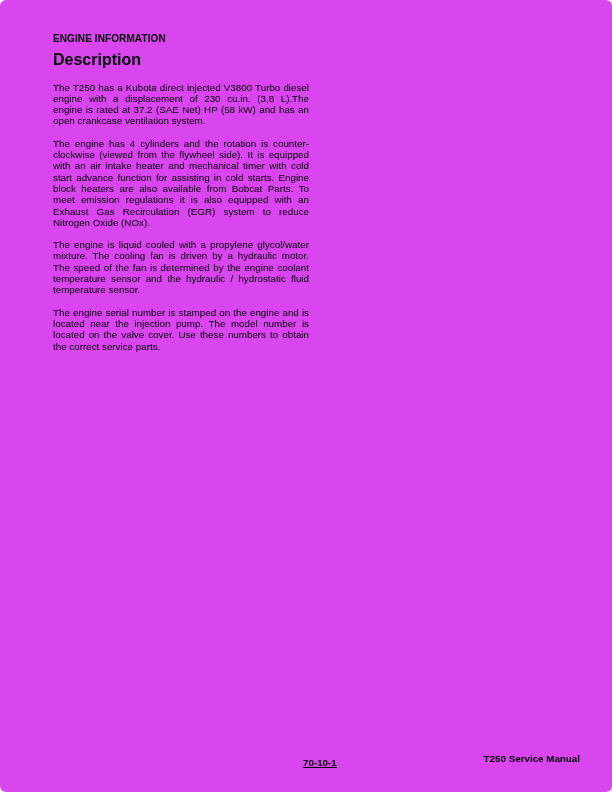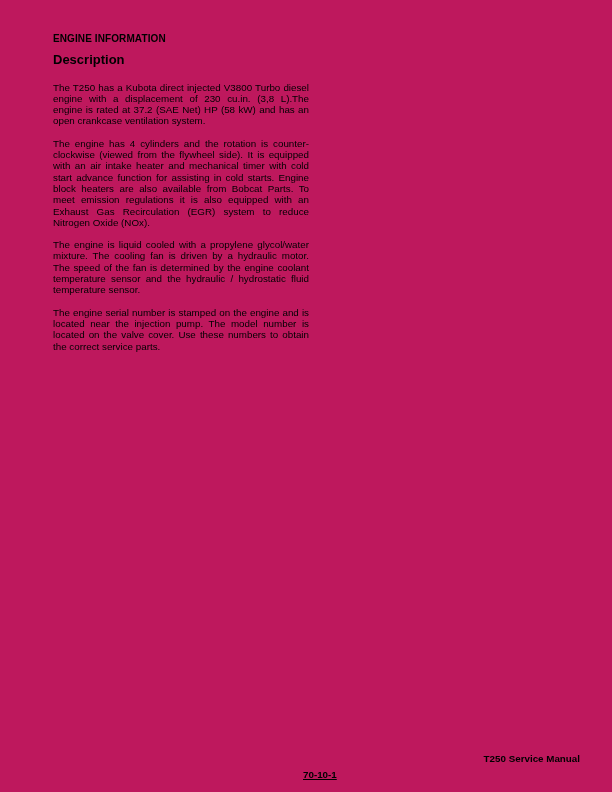--- a/index.html
+++ b/index.html
@@ -11,37 +11,38 @@
     height: 792px;
     position: relative;
     background: #ffffff;
     font-family: "Liberation Sans", sans-serif;
     color: #000000;
     overflow: hidden;
   }
   .page {
     position: absolute;
     inset: 0;
-    background: #be185d;
+    background: #d946ef;
+    border-radius: 6px;
   }
   .content {
     position: absolute;
     left: 53px;
     top: 33px;
     width: 256px;
   }
   .section-heading {
     font-size: 10px;
     font-weight: bold;
     line-height: 11.3px;
     letter-spacing: 0.1px;
     margin: 0 0 10px 0;
   }
   .sub-heading {
-    font-size: 13px;
+    font-size: 16px;
     font-weight: bold;
     line-height: 11.3px;
     margin: 0 0 16px 0;
   }
   .body-para {
     font-size: 9.8px;
     line-height: 11.3px;
     text-align: justify;
     margin: 0 0 11px 0;
   }
@@ -51,21 +52,21 @@
     top: 753px;
     width: 612px;
     height: 12px;
     font-size: 9.8px;
     font-weight: bold;
     line-height: 11.3px;
   }
   .page-number {
     position: absolute;
     left: 303px;
-    top: 16px;
+    top: 4px;
     white-space: nowrap;
     text-decoration: underline;
   }
   .manual-title {
     position: absolute;
     right: 32px;
     top: 0;
     white-space: nowrap;
   }
 </style>

